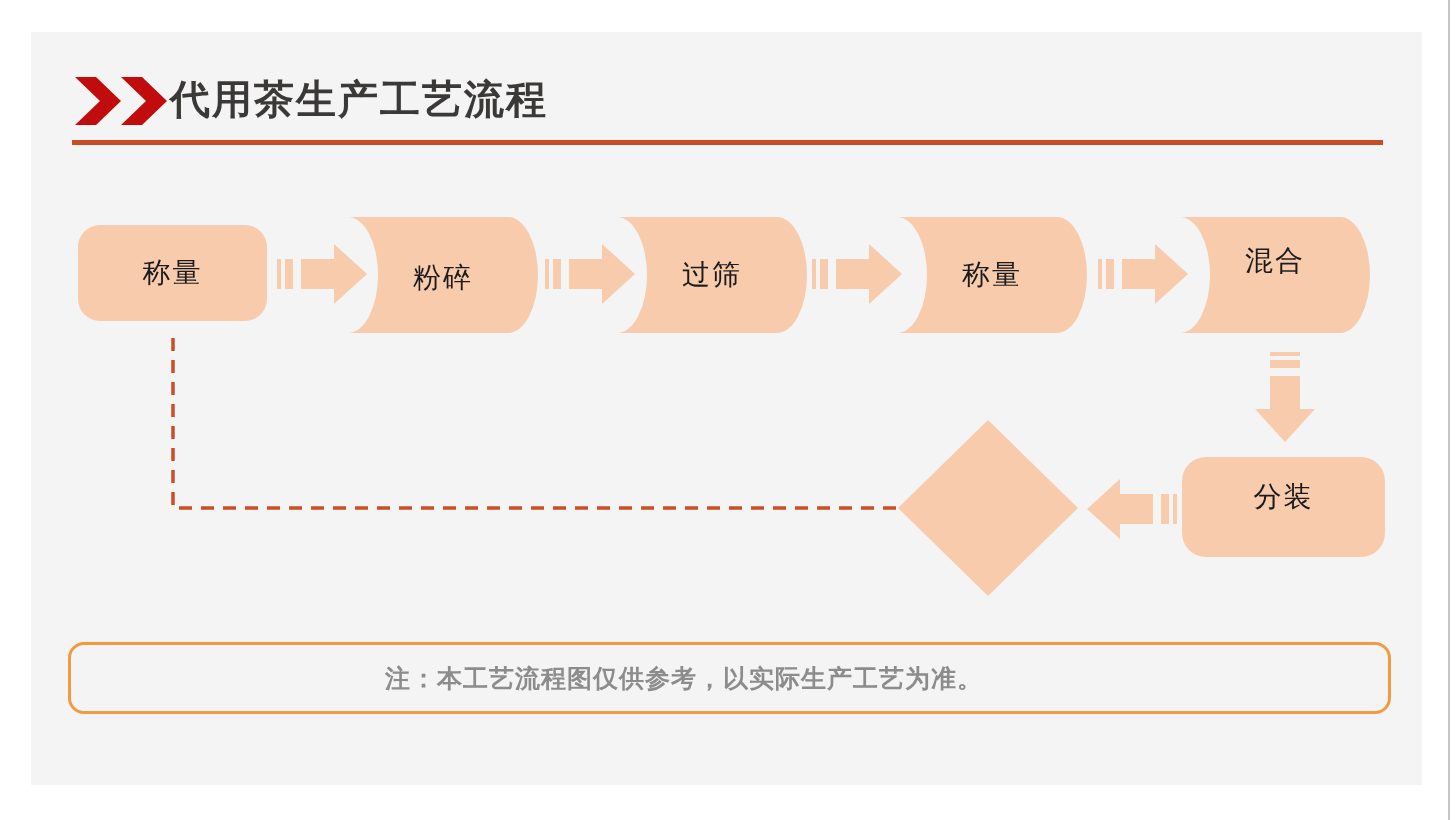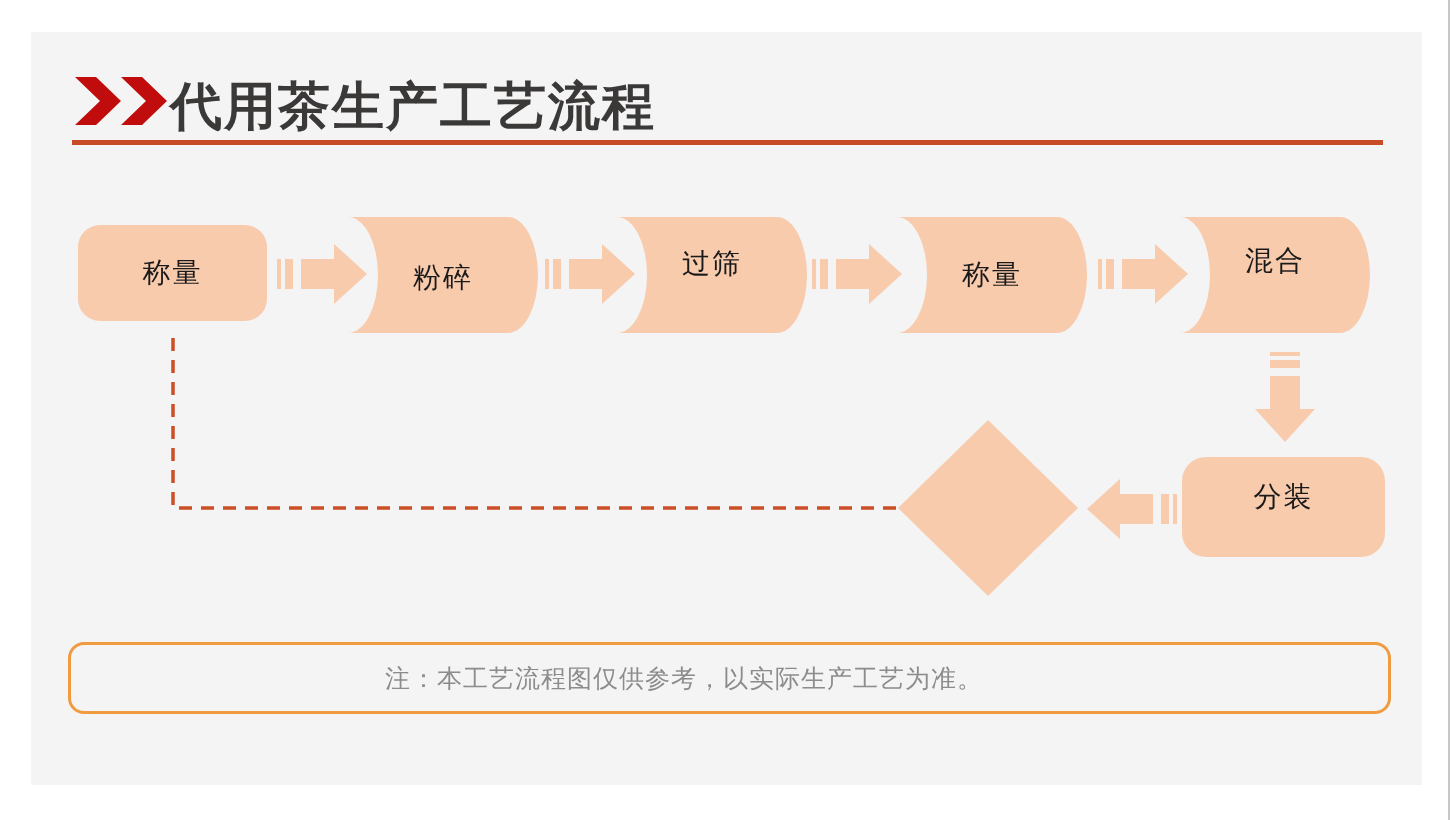--- a/index.html
+++ b/index.html
@@ -4,42 +4,42 @@
 <style>
   html,body{margin:0;padding:0;background:#ffffff;}
   body{font-family:"Liberation Sans", sans-serif;}
   #canvas{position:relative;width:1455px;height:820px;background:#ffffff;overflow:hidden;}
   #slide{position:absolute;left:31px;top:32px;width:1391px;height:753px;background:#f4f4f5;}
   
   #win-edge{position:absolute;left:1448px;top:0;width:2px;height:820px;background:#c6c6c6;}
 
   
   #title-chevrons{position:absolute;left:44px;top:45px;}
-  #page-title{position:absolute;left:139px;top:40px;margin:0;font-size:52px;font-weight:bold;
+  #page-title{position:absolute;left:139px;top:40px;margin:0;font-size:40px;font-weight:bold;
               color:#3b3838;letter-spacing:2px;white-space:nowrap;}
   #title-rule{position:absolute;left:41px;top:108px;width:1311px;height:5px;background:#c74b24;}
 
   
   #flow-layer{position:absolute;left:0;top:0;width:1391px;height:753px;}
 
   .node-label{position:absolute;text-align:center;font-size:28px;color:#1a1a1a;
               white-space:nowrap;letter-spacing:2px;}
   .lbl-weigh1{left:47px;top:193px;width:189px;line-height:96px;}
   .lbl-crush {left:317px;top:188px;width:190px;line-height:116px;}
-  .lbl-sieve {left:586px;top:174px;width:190px;line-height:116px;}
+  .lbl-sieve {left:586px;top:185px;width:190px;line-height:116px;}
   .lbl-weigh2{left:866px;top:185px;width:190px;line-height:116px;}
   .lbl-mix   {left:1149px;top:171px;width:190px;line-height:116px;}
   .lbl-pack  {left:1151px;top:415px;width:203px;line-height:100px;}
   .lbl-inspect{left:867px;top:388px;width:180px;line-height:176px;}
 
   
   #note-box{position:absolute;left:37px;top:610px;width:1317px;height:66px;
             border:3px solid #f09b40;border-radius:16px;background:transparent;}
   #note-text{position:absolute;left:354px;top:610px;height:72px;line-height:72px;
-             font-size:25px;color:#8c8c8c;white-space:nowrap;letter-spacing:1px;}
+             font-size:25px;color:#8c8c8c;white-space:nowrap;letter-spacing:1px;font-weight:bold;}
 </style>
 </head>
 <body>
 
 <div id="canvas">
   <div id="slide">
 
     <svg id="title-chevrons" width="96" height="48" viewBox="0 0 96 48">
       <polygon points="0,0 21,0 46,24 21,48 0,48 25,24" fill="#c00c0c"></polygon>
       <polygon points="46,0 67,0 92,24 67,48 46,48 71,24" fill="#c00c0c"></polygon>

